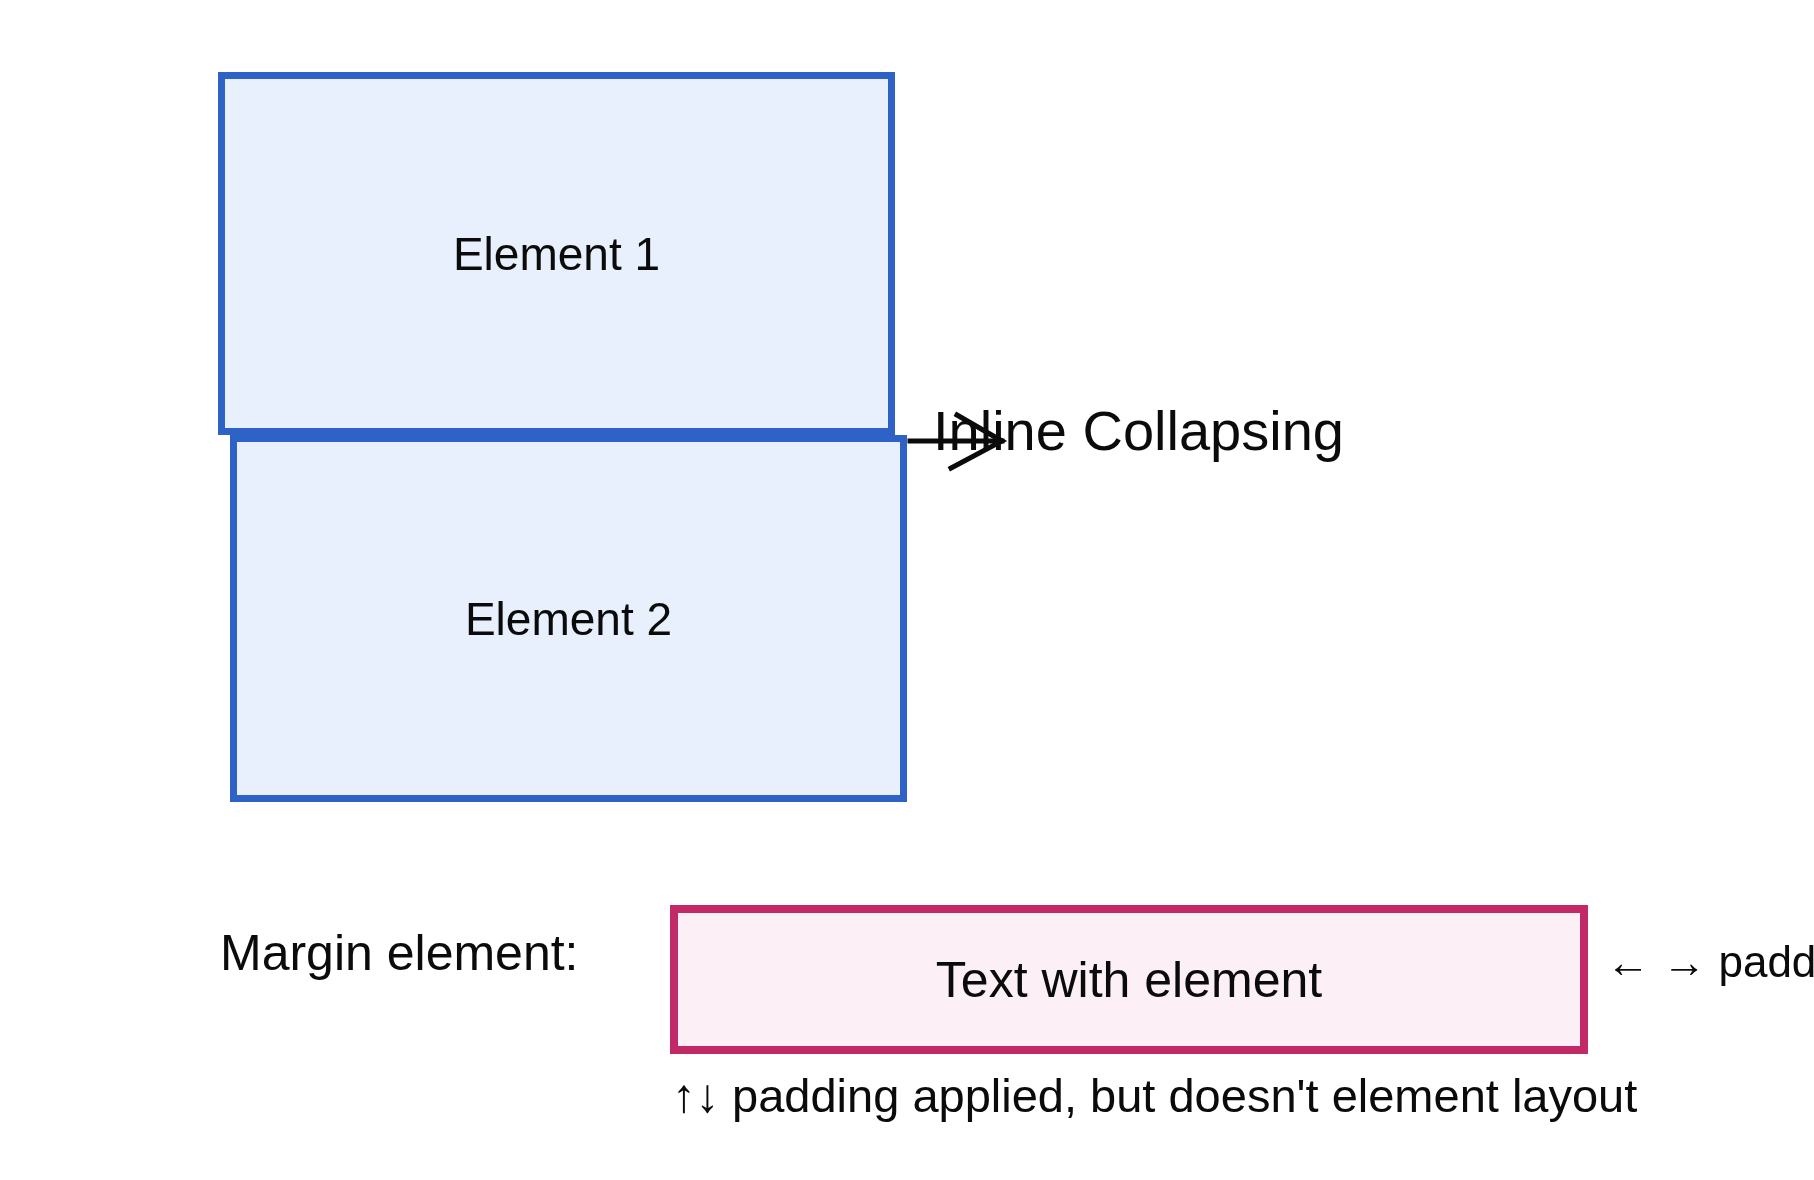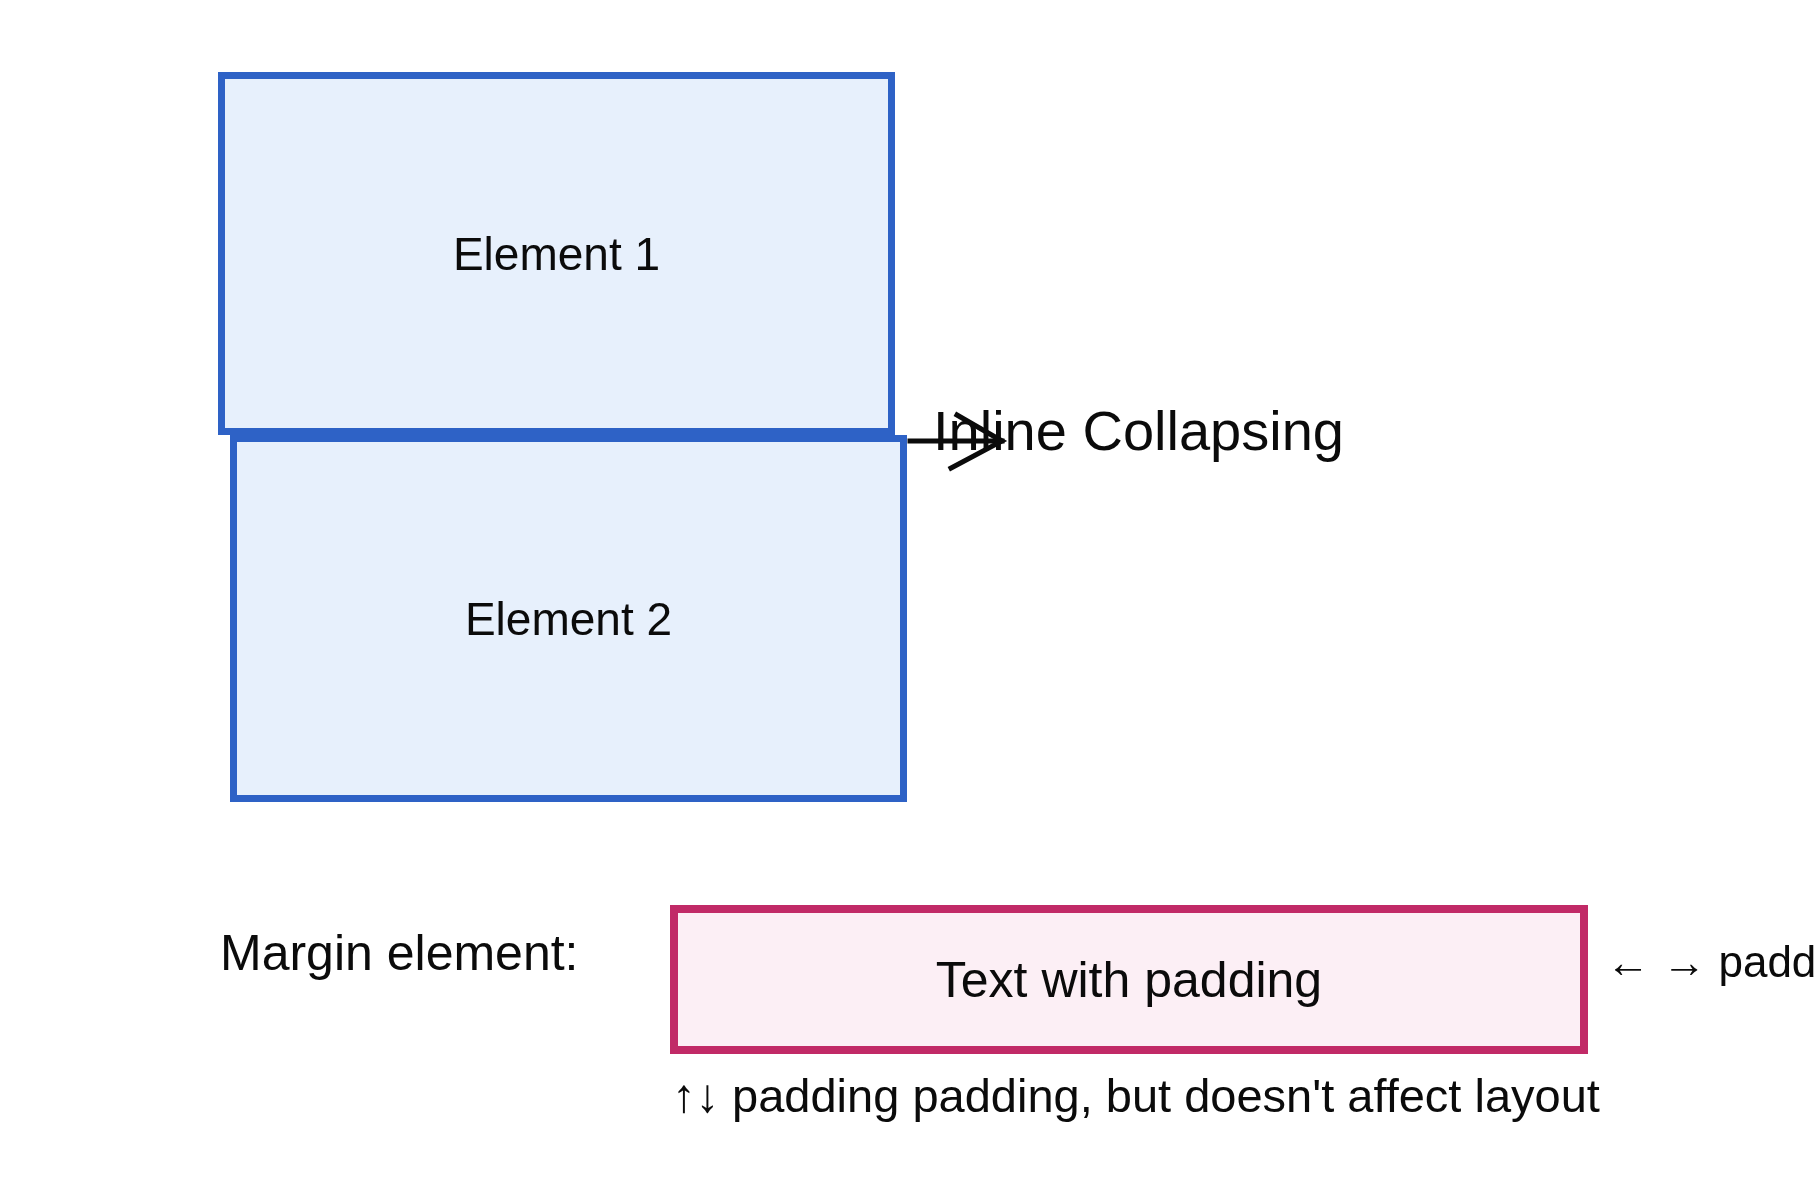--- a/index.html
+++ b/index.html
@@ -71,20 +71,20 @@
   <svg class="abs" id="collapse-arrow" viewBox="0 0 130 86" aria-hidden="true">
     <line x1="14" y1="43" x2="106" y2="43" stroke="#0B0B0B" stroke-width="5" stroke-linecap="square"></line>
     <polyline points="61,17 106,43 55,70" fill="none" stroke="#0B0B0B" stroke-width="5" stroke-linecap="square" stroke-linejoin="miter"></polyline>
   </svg>
 
   <div class="abs" id="margin-collapsing-annotation">Inline Collapsing</div>
 
   <div class="abs" id="inline-element-label">Margin element:</div>
 
   <div class="abs" id="inline-padding-box">
-    <span id="inline-box-text">Text with padding</span>
+    <span id="inline-box-text">Text with element</span>
   </div>
 
   <div class="abs" id="horizontal-padding-annotation">← → padding</div>
 
-  <div class="abs" id="vertical-padding-caption">↑↓ padding padding, but doesn't affect layout</div>
+  <div class="abs" id="vertical-padding-caption">↑↓ padding applied, but doesn't element layout</div>
 
 </div>
 
 </body></html>

